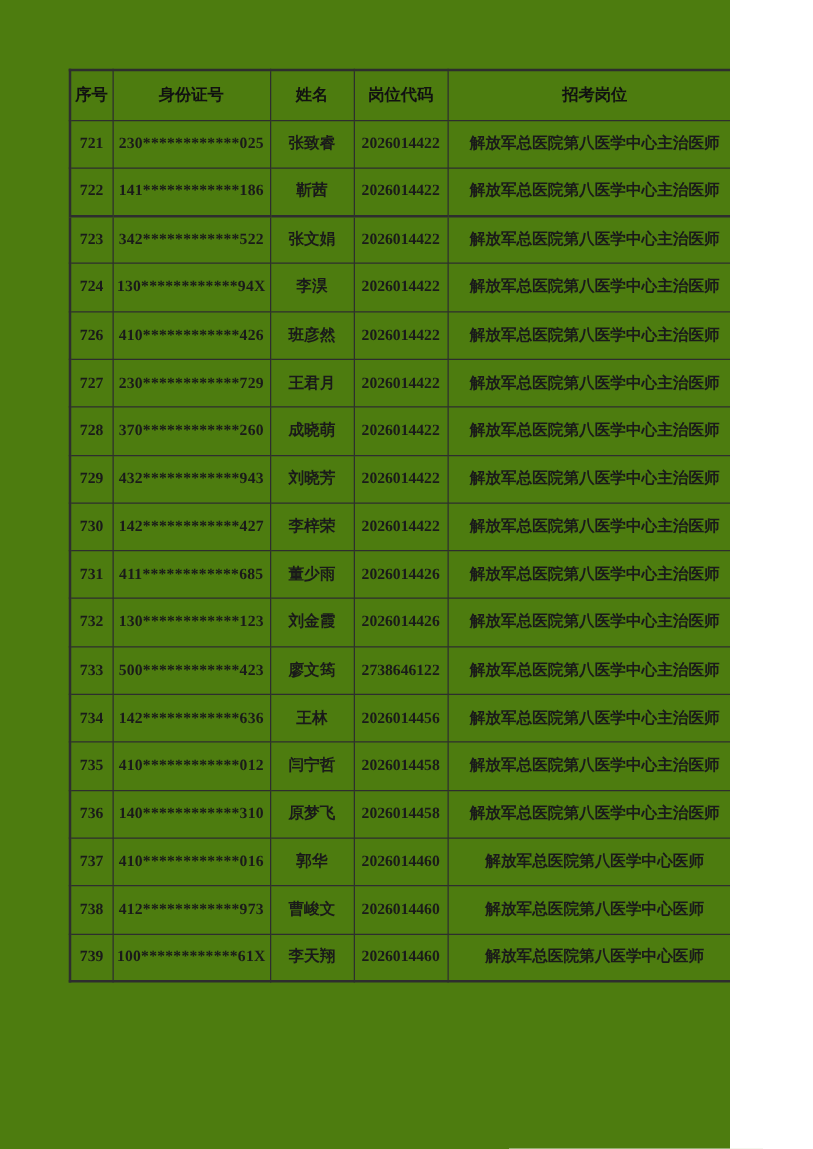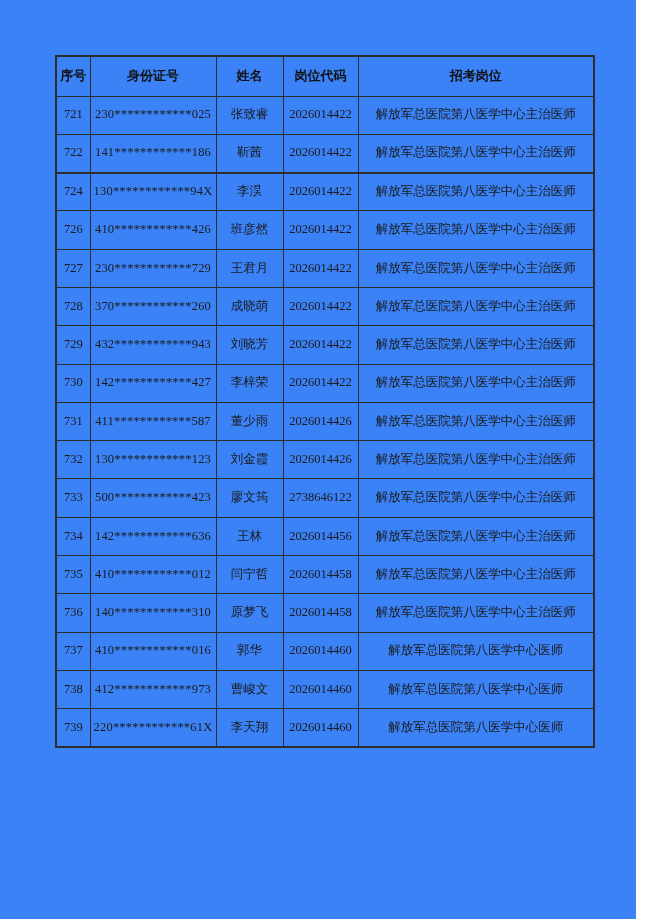--- a/index.html
+++ b/index.html
@@ -2,23 +2,23 @@
 <html><head>
 <meta charset="utf-8">
 <style>
   html, body {
     margin: 0;
     padding: 0;
     background: #ffffff;
   }
   .page {
     position: relative;
-    width: 636px;
+    width: 584px;
     height: 919px;
-    background: #3b82f6;
+    background: #4d7c0f;
     font-family: "Liberation Serif", "DejaVu Serif", serif;
     color: #1a1a1a;
     overflow: hidden;
   }
   table.roster {
     position: absolute;
     left: 55px;
     top: 55px;
     width: 538px;
     border-collapse: collapse;
@@ -39,20 +39,21 @@
   table.roster thead tr {
     height: 40px;
   }
   table.roster thead th {
     font-weight: bold;
     font-size: 13px;
     color: #111111;
   }
   table.roster tbody tr {
     height: 38.3px;
+    font-weight: bold;
   }
   
   table.roster tbody tr:nth-child(3) td {
     border-top-width: 2px;
   }
   td.col-job_title, th.col-job_title {
     text-align: left;
     padding-left: 4px;
     padding-right: 2px;
   }
@@ -94,20 +95,27 @@
           <td class="col-job_title">解放军总医院第八医学中心主治医师</td>
         </tr>
         <tr>
           <td class="col-index">722</td>
           <td class="col-id_number">141************186</td>
           <td class="col-name">靳茜</td>
           <td class="col-job_code">2026014422</td>
           <td class="col-job_title">解放军总医院第八医学中心主治医师</td>
         </tr>
         <tr>
+          <td class="col-index">723</td>
+          <td class="col-id_number">342************522</td>
+          <td class="col-name">张文娟</td>
+          <td class="col-job_code">2026014422</td>
+          <td class="col-job_title">解放军总医院第八医学中心主治医师</td>
+        </tr>
+        <tr>
           <td class="col-index">724</td>
           <td class="col-id_number">130************94X</td>
           <td class="col-name">李淏</td>
           <td class="col-job_code">2026014422</td>
           <td class="col-job_title">解放军总医院第八医学中心主治医师</td>
         </tr>
         <tr>
           <td class="col-index">726</td>
           <td class="col-id_number">410************426</td>
           <td class="col-name">班彦然</td>
@@ -137,21 +145,21 @@
         </tr>
         <tr>
           <td class="col-index">730</td>
           <td class="col-id_number">142************427</td>
           <td class="col-name">李梓荣</td>
           <td class="col-job_code">2026014422</td>
           <td class="col-job_title">解放军总医院第八医学中心主治医师</td>
         </tr>
         <tr>
           <td class="col-index">731</td>
-          <td class="col-id_number">411************587</td>
+          <td class="col-id_number">411************685</td>
           <td class="col-name">董少雨</td>
           <td class="col-job_code">2026014426</td>
           <td class="col-job_title">解放军总医院第八医学中心主治医师</td>
         </tr>
         <tr>
           <td class="col-index">732</td>
           <td class="col-id_number">130************123</td>
           <td class="col-name">刘金霞</td>
           <td class="col-job_code">2026014426</td>
           <td class="col-job_title">解放军总医院第八医学中心主治医师</td>
@@ -193,20 +201,20 @@
         </tr>
         <tr>
           <td class="col-index">738</td>
           <td class="col-id_number">412************973</td>
           <td class="col-name">曹峻文</td>
           <td class="col-job_code">2026014460</td>
           <td class="col-job_title">解放军总医院第八医学中心医师</td>
         </tr>
         <tr>
           <td class="col-index">739</td>
-          <td class="col-id_number">220************61X</td>
+          <td class="col-id_number">100************61X</td>
           <td class="col-name">李天翔</td>
           <td class="col-job_code">2026014460</td>
           <td class="col-job_title">解放军总医院第八医学中心医师</td>
         </tr>
       </tbody>
   </table>
 </div>
 
 </body></html>

